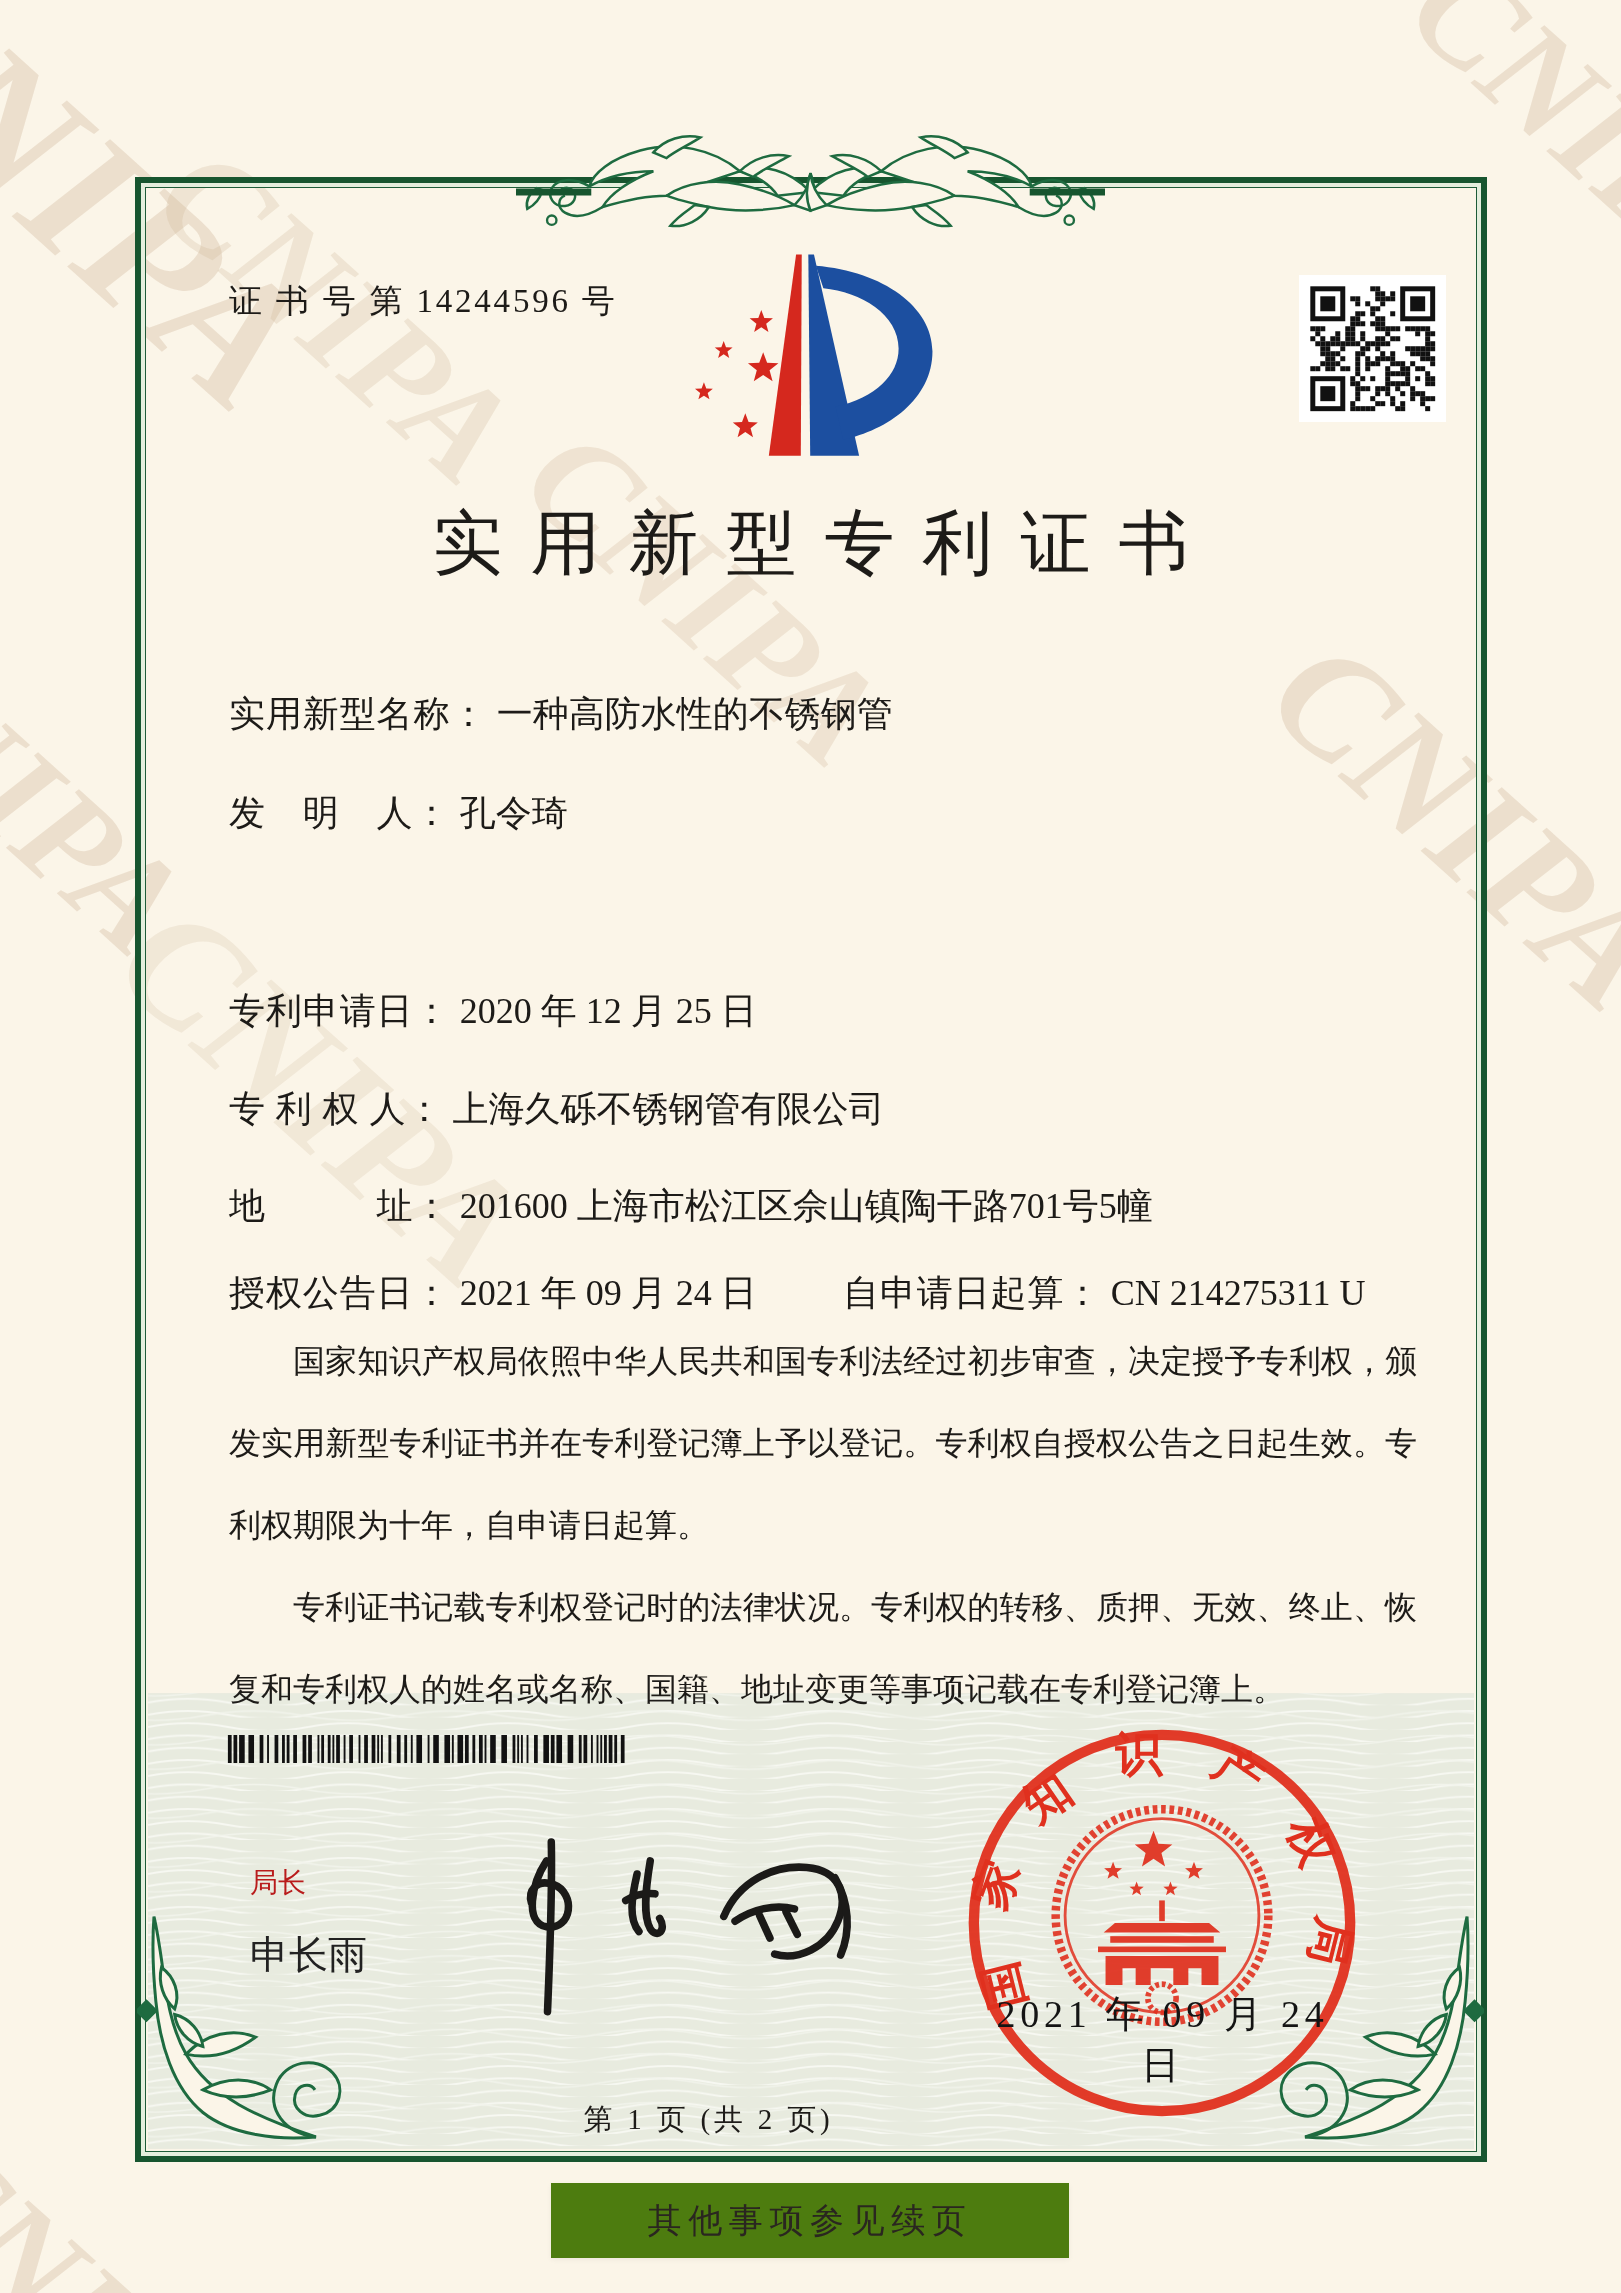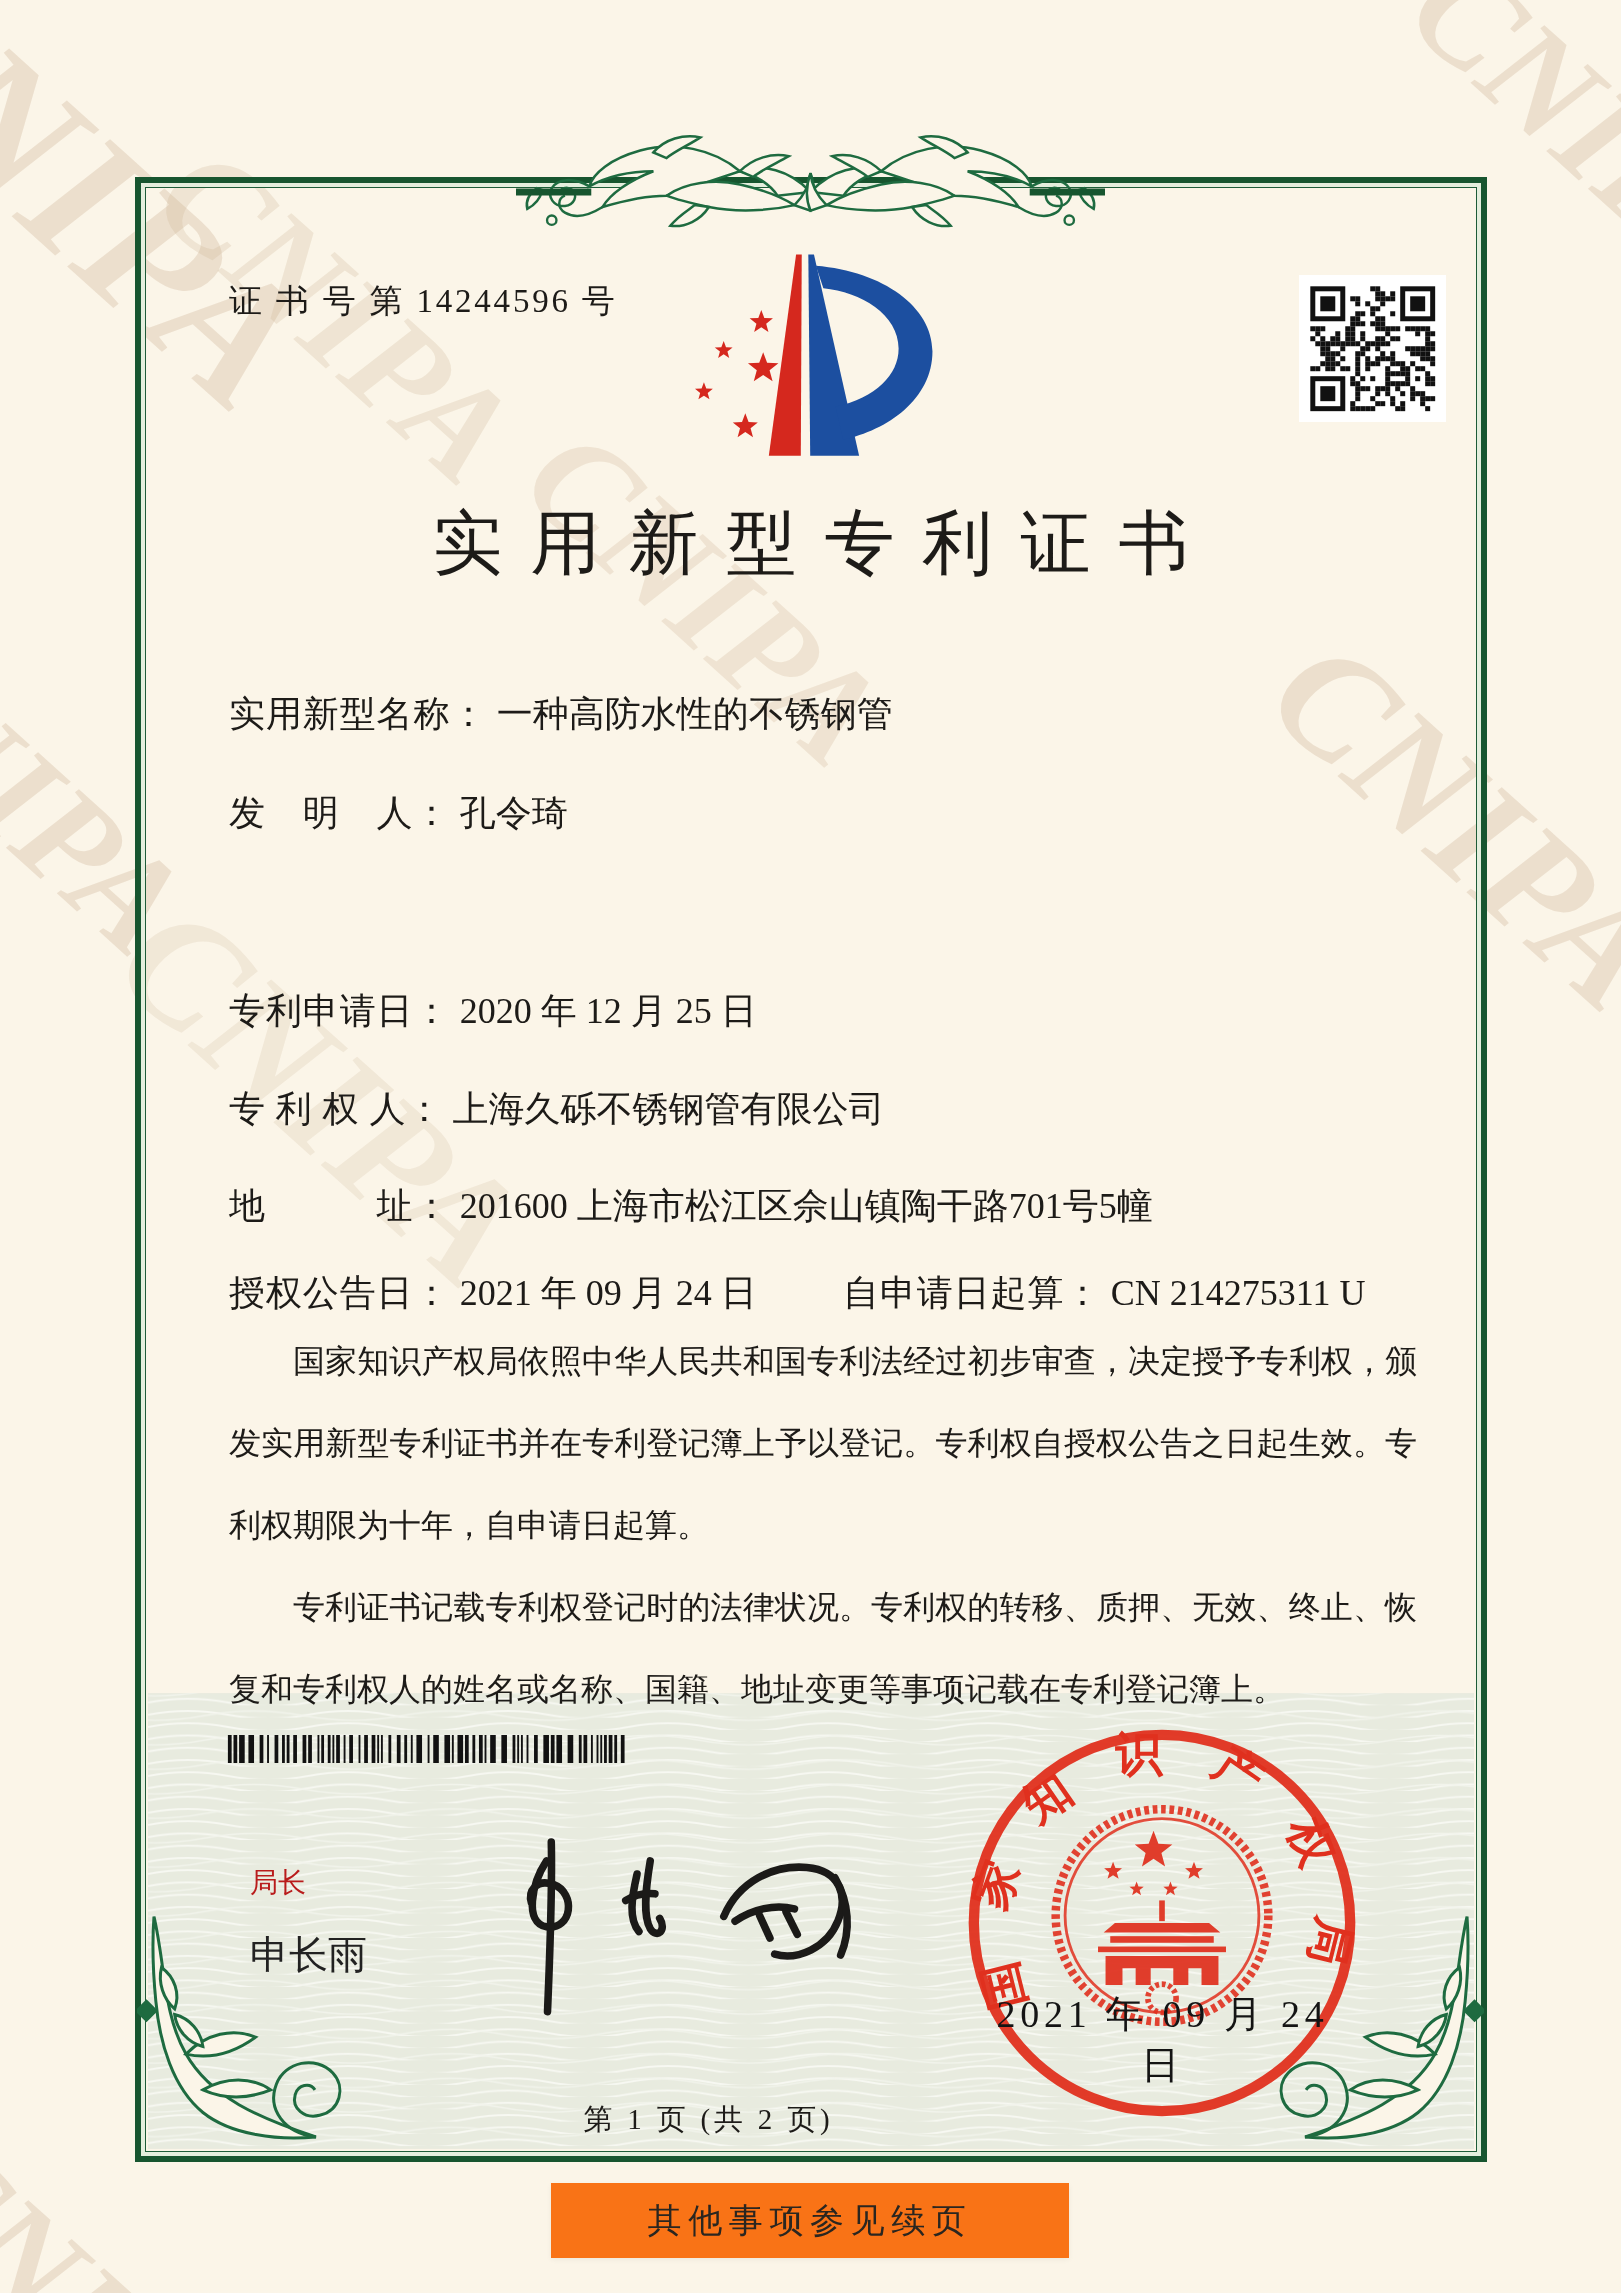--- a/index.html
+++ b/index.html
@@ -21,21 +21,21 @@
   #page-title{left:0;top:497px;width:1621px;text-align:center;font-size:70px;font-weight:normal;letter-spacing:28px;text-indent:28px;}
   .frow{left:229px;width:1262px;font-size:36px;white-space:nowrap;}
   .flabel{letter-spacing:0.9px;}
   .fvalue{margin-left:9.4px;}
   .grant-group{position:absolute;left:614px;top:0;}
   #body-text{left:229px;top:1320px;width:1188px;font-size:32px;line-height:82px;text-align:justify;}
   #body-text p{margin:0;text-indent:2em;}
   #signer-title{left:250px;top:1864px;font-size:28px;font-family:Liberation Sans, sans-serif;color:#b91c1c;z-index:5;}
   #signer-name{left:250px;top:1928px;font-size:39px;font-family:"Liberation Sans","DejaVu Sans",sans-serif;color:#222;z-index:5;}
   #page-info{left:0;top:2100px;width:1417px;text-align:center;font-size:29px;letter-spacing:3.8px;z-index:5;}
-  #continuation-box{left:551px;top:2183px;width:518px;height:75px;background:#f97316;z-index:5;
+  #continuation-box{left:551px;top:2183px;width:518px;height:75px;background:#4d7c0f;z-index:5;
                     display:flex;align-items:center;justify-content:center;box-shadow:0 1.9px 5.6px rgba(0,0,0,.06);}
   #continuation-box span{font-size:34px;letter-spacing:6.6px;color:#2a2620;}
   #grant-date-stamp{left:974px;top:1989px;width:377px;text-align:center;font-size:38px;letter-spacing:4.7px;color:#141414;z-index:7;}
   svg{display:block;}
   .orn path{vector-effect:non-scaling-stroke;}
 </style>
 </head>
 <body>
 
 <div id="page">

